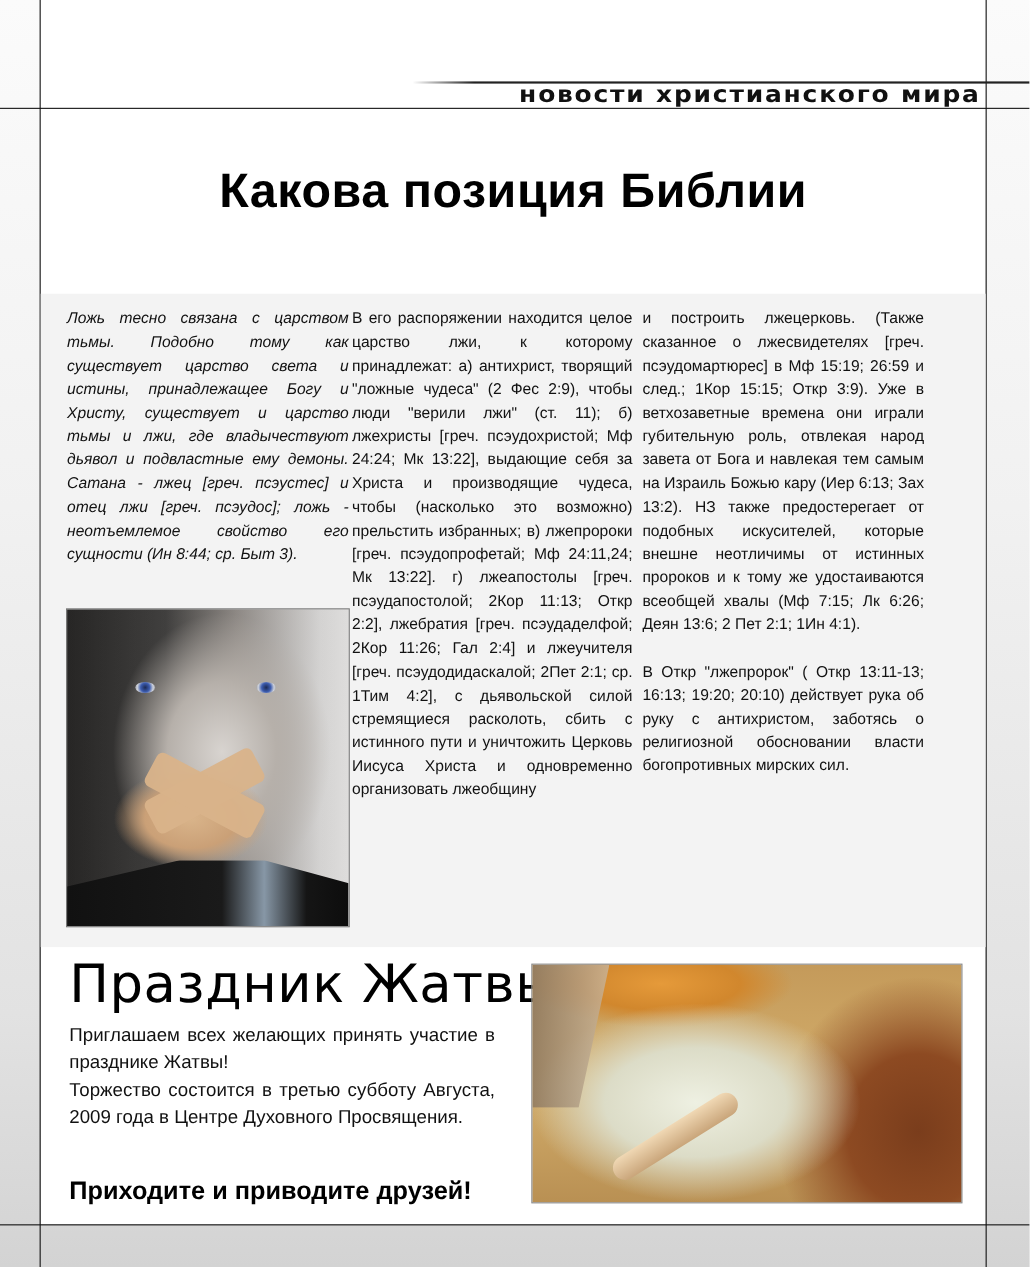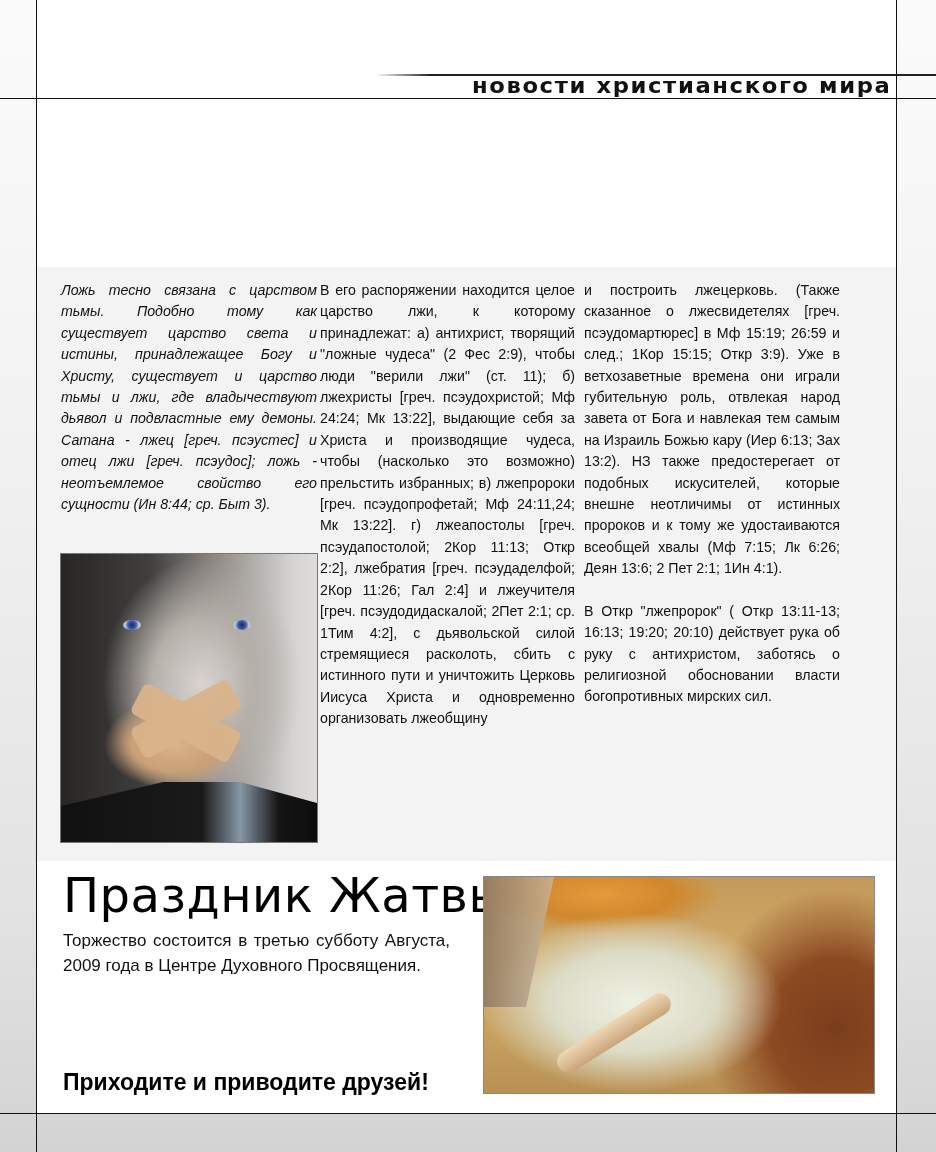--- a/index.html
+++ b/index.html
@@ -111,20 +111,21 @@
 
 <div class="vline" style="left:36px;"></div>
 <div class="vline" style="left:896px;"></div>
 <div class="hline" style="top:98px;"></div>
 <div class="hline" style="top:1113px;"></div>
 <div class="header-topline"></div>
 
 <div class="masthead">новости христианского мира</div>
 
 <div class="title">
+  <div>Какова позиция Библии</div>
 </div>
 
 <div class="panel"></div>
 
 <div class="col col1">
   <p>Ложь тесно связана с царством тьмы. Подобно тому как существует царство света и истины, принадлежащее Богу и Христу, существует и царство тьмы и лжи, где владычествуют дьявол и подвластные ему демоны. Сатана - лжец [греч. псэустес] и отец лжи [греч. псэудос]; ложь - неотъемлемое свойство его сущности (Ин 8:44; ср. Быт 3).</p>
 </div>
 
 <div class="photo">
   <div class="eye" style="left:62px; top:66px;"></div>
@@ -140,20 +141,21 @@
 
 <div class="col col3">
   <p>и построить лжецерковь. (Также сказанное о лжесвидетелях [греч. псэудомартюрес] в Мф 15:19; 26:59 и след.; 1Кор 15:15; Откр 3:9). Уже в ветхозаветные времена они играли губительную роль, отвлекая народ завета от Бога и навлекая тем самым на Израиль Божью кару (Иер 6:13; Зах 13:2). НЗ также предостерегает от подобных искусителей, которые внешне неотличимы от истинных пророков и к тому же удостаиваются всеобщей хвалы (Мф 7:15; Лк 6:26; Деян 13:6; 2 Пет 2:1; 1Ин 4:1).</p>
   <div class="gap"></div>
   <p>В Откр "лжепророк" ( Откр 13:11-13; 16:13; 19:20; 20:10) действует рука об руку с антихристом, заботясь о религиозной обосновании власти богопротивных мирских сил.</p>
 </div>
 
 <div class="lower-title">Праздник Жатвы</div>
 
 <div class="lower-text">
+  <p>Приглашаем всех желающих принять участие в празднике Жатвы!</p>
   <p>Торжество состоится в третью субботу Августа, 2009 года в Центре Духовного Просвящения.</p>
 </div>
 
 <div class="lower-cta">Приходите и приводите друзей!</div>
 
 <div class="harvest">
   <div class="bag"></div>
   <div class="scoop"></div>
 </div>
 

